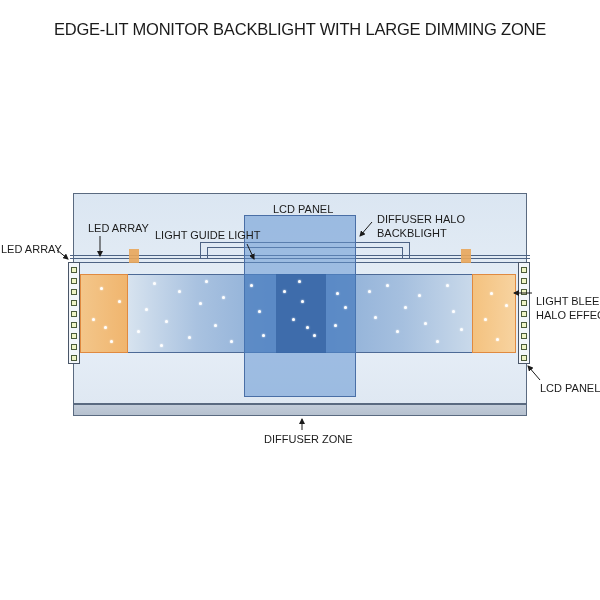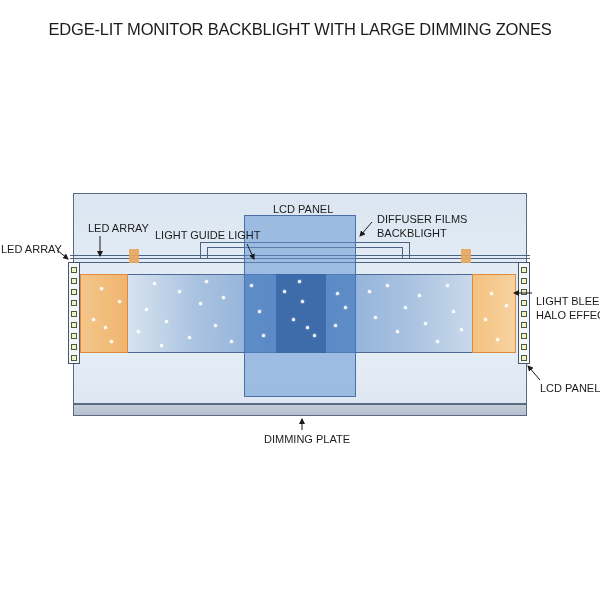--- a/index.html
+++ b/index.html
@@ -75,21 +75,21 @@
     background: #ffffff; box-shadow: 0 0 2px #ffffff;
   }
   .bracket {
     position: absolute; box-sizing: border-box; border: 1px solid #4d6384; border-bottom: none;
   }
   svg.arrows { position: absolute; left: 0; top: 0; }
 </style>
 </head>
 <body>
 
-<div class="title">EDGE-LIT MONITOR BACKBLIGHT WITH LARGE DIMMING ZONES</div>
+<div class="title">EDGE-LIT MONITOR BACKBLIGHT WITH LARGE DIMMING ZONE</div>
 
 <div class="outer"></div>
 
 <div class="rail" style="top:255px;"></div>
 <div class="rail" style="top:258px;"></div>
 <div class="rail" style="top:262px;"></div>
 
 <div class="bracket" style="left:200px; top:242px; width:210px; height:16px;"></div>
 <div class="bracket" style="left:207px; top:247px; width:196px; height:11px;"></div>
 
@@ -172,27 +172,27 @@
   <span class="led" style="top:70px"></span>
   <span class="led" style="top:81px"></span>
   <span class="led" style="top:92px"></span>
 </div>
 
 <div class="base-strip"></div>
 
 <div class="label" style="left:273px; top:203px;">LCD PANEL</div>
 <div class="label" style="left:88px; top:222px;">LED ARRAY</div>
 <div class="label" style="left:155px; top:229px;">LIGHT GUIDE LIGHT</div>
-<div class="label" style="left:377px; top:213px;">DIFFUSER FILMS</div>
+<div class="label" style="left:377px; top:213px;">DIFFUSER HALO</div>
 <div class="label" style="left:377px; top:227px;">BACKBLIGHT</div>
 <div class="label" style="left:1px; top:243px;">LED ARRAY</div>
 <div class="label" style="left:536px; top:295px;">LIGHT BLEED/</div>
 <div class="label" style="left:536px; top:309px;">HALO EFFECT</div>
 <div class="label" style="left:540px; top:382px;">LCD PANEL</div>
-<div class="label" style="left:264px; top:433px;">DIMMING PLATE</div>
+<div class="label" style="left:264px; top:433px;">DIFFUSER ZONE</div>
 
 <svg class="arrows" width="600" height="600">
   <defs>
     <marker id="ah" markerWidth="6" markerHeight="6" refX="5" refY="3" orient="auto">
       <path d="M0,0 L6,3 L0,6 Z" fill="#1a1a1a"></path>
     </marker>
   </defs>
 
   <line x1="57" y1="250" x2="68" y2="259" stroke="#1a1a1a" stroke-width="1" marker-end="url(#ah)"></line>
 

